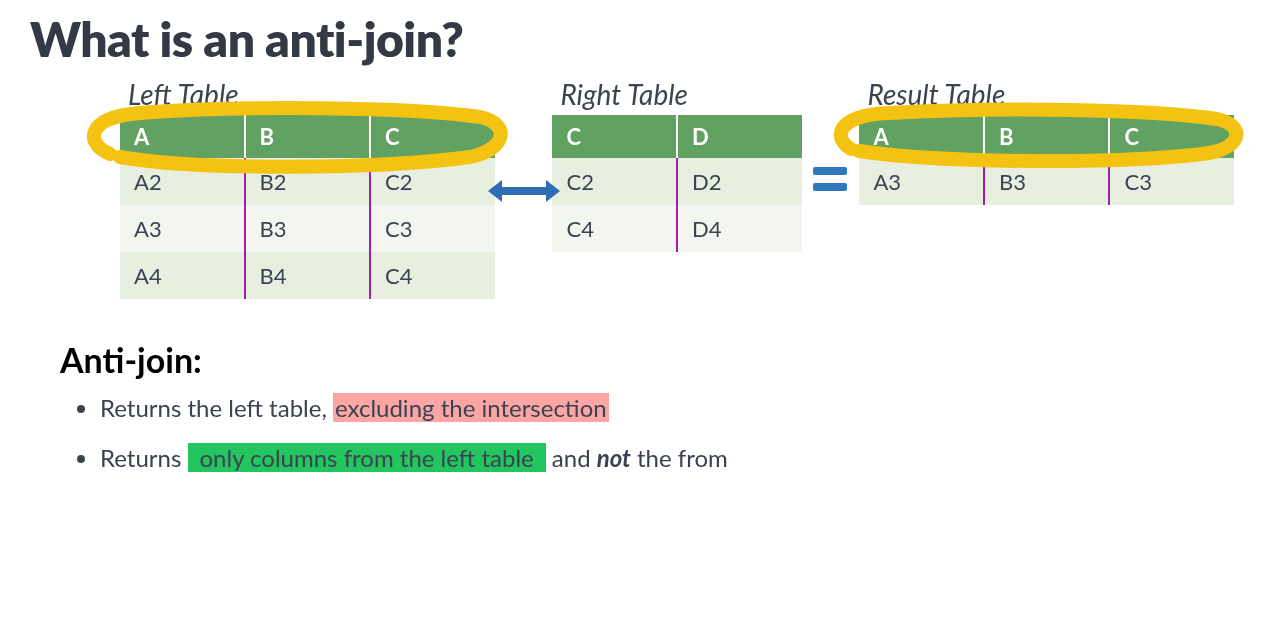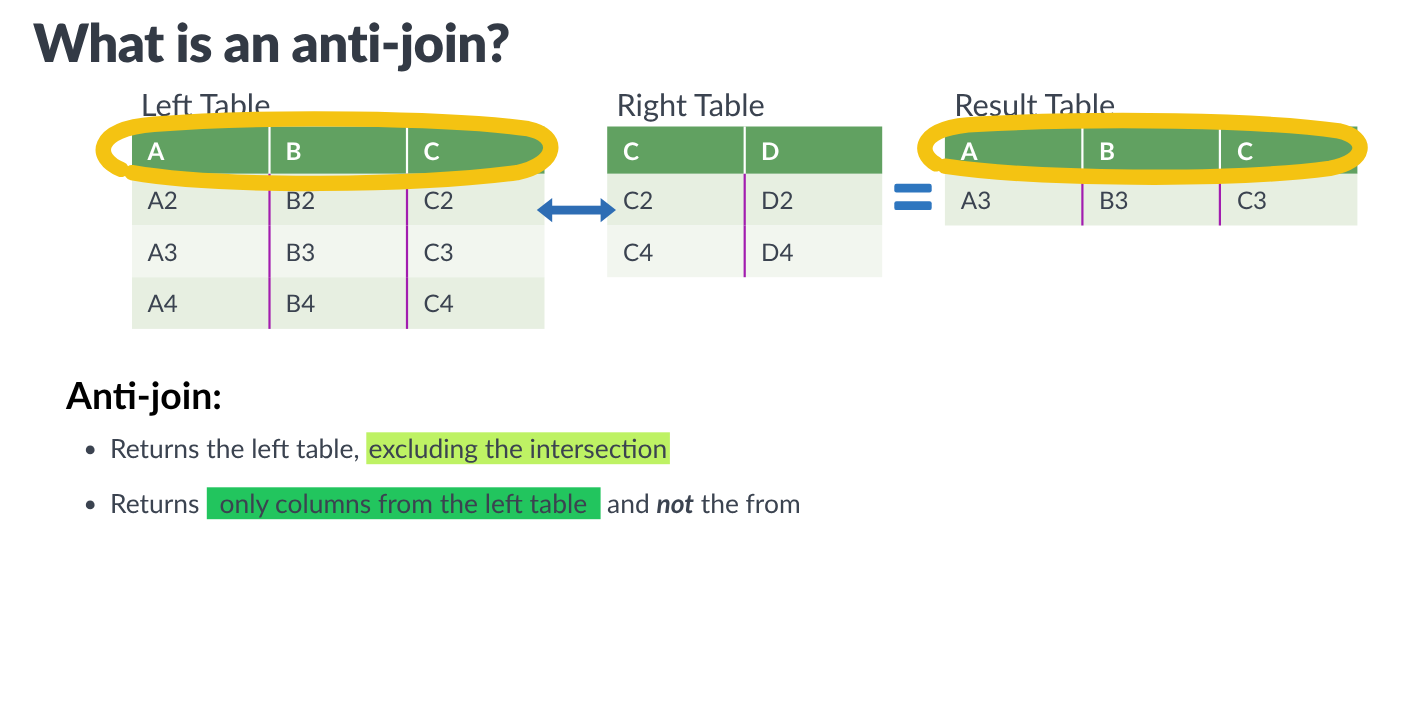--- a/index.html
+++ b/index.html
@@ -36,20 +36,21 @@
   }
   .table-block {
     display: flex;
     flex-direction: column;
   }
   .table-caption {
     font-size: 28px;
     color: #3b4350;
     margin: 0 0 4px 8px;
     font-weight: 400;
+    font-style: italic;
   }
   table.data {
     border-collapse: collapse;
     font-size: 22px;
   }
   table.data th {
     background: #61a161;
     color: #ffffff;
     text-align: left;
     font-weight: 700;
@@ -134,21 +135,21 @@
     margin: 0 0 0 40px;
     padding: 0;
     list-style: disc;
     color: #3b4350;
   }
   .notes li {
     font-size: 24px;
     margin: 0 0 18px 0;
     line-height: 1.35;
   }
-  .hl-pink   { background: #bef264; padding: 0 2px; }
+  .hl-pink   { background: #fca5a5; padding: 0 2px; }
   .hl-yellow { background: #22c55e; padding: 0 12px; }
   .em-strong { font-weight: 700; font-style: italic; }
 </style>
 </head>
 <body>
 
 <div class="slide">
 
   <h1 class="main-title">What is an anti-join?</h1>
 

